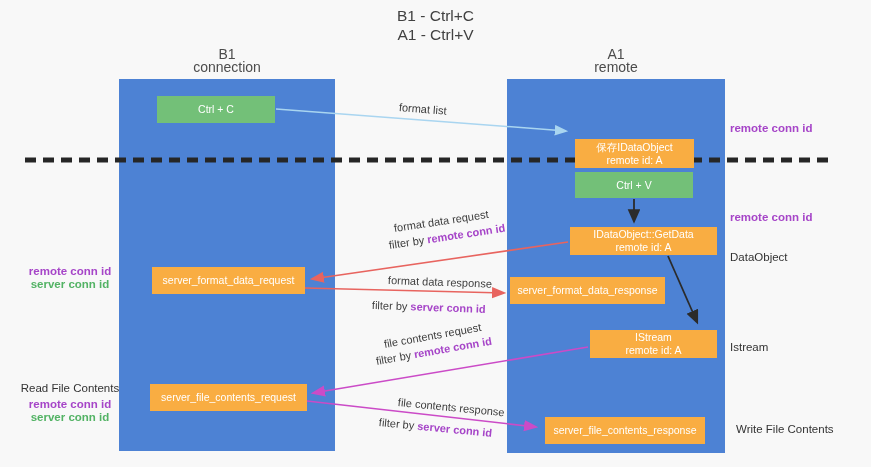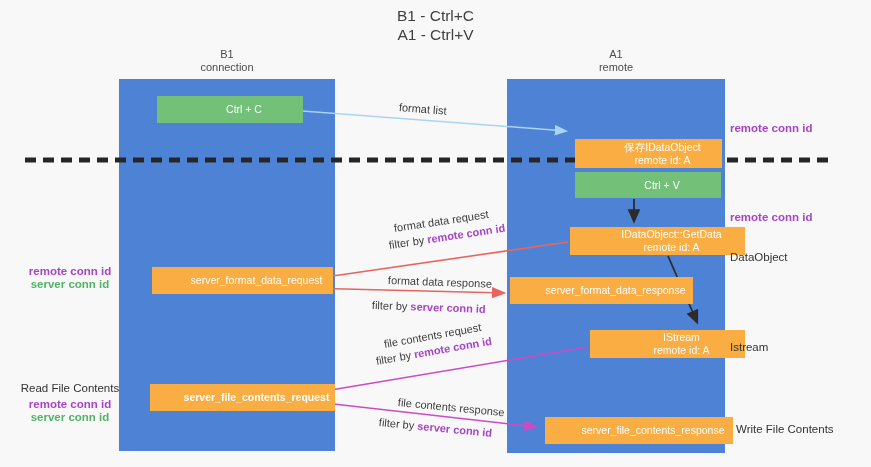--- a/index.html
+++ b/index.html
@@ -1,22 +1,22 @@
 <!DOCTYPE html>
 <html><head>
 <meta charset="utf-8">
 <style>
   html,body{margin:0;padding:0;background:#f8f8f8;font-family:"Liberation Sans",sans-serif;}
   .stage{position:relative;width:871px;height:467px;background:#f8f8f8;overflow:hidden;}
   .abs{position:absolute;}
   .title{left:0;top:6px;width:871px;text-align:center;font-size:15.5px;line-height:19px;color:#414141;}
-  .col-header{text-align:center;font-size:11px;line-height:13px;color:#4c4c4c;}
+  .col-header{text-align:center;font-size:14px;line-height:13px;color:#4c4c4c;}
   .lifeline{background:#4d82d4;}
   .node{display:flex;align-items:center;justify-content:center;text-align:center;
-        color:#ffffff;font-size:10.5px;line-height:13px;background:#f9ad42;padding-left:28px;}
+        color:#ffffff;font-size:10.5px;line-height:13px;background:#f9ad42;}
   .node.green{background:#73c078;}
   .lbl{font-size:11px;color:#3d3d3d;white-space:nowrap;transform-origin:left center;}
   .key-purple{color:#a645c8;font-weight:bold;}
   .annot{font-size:11.5px;white-space:nowrap;color:#333333;}
   .annot.purple{color:#a645c8;font-weight:bold;}
   .annot.green{color:#53b365;font-weight:bold;}
   .left-note{width:104px;text-align:center;font-size:11.5px;line-height:13px;white-space:nowrap;}
   svg.overlay{position:absolute;left:0;top:0;pointer-events:none;}
 </style>
 </head>
@@ -90,21 +90,21 @@
 
   <div class="abs node" style="left:510px;top:277px;width:155px;height:27px;">
     <span>server_format_data_response</span>
   </div>
 
   <div class="abs node" style="left:590px;top:330px;width:127px;height:28px;">
     <span><span>IStream</span><br>
     <span>remote id: A</span></span>
   </div>
 
-  <div class="abs node" style="left:150px;top:384px;width:157px;height:27px;font-weight:bold;">
+  <div class="abs node" style="left:150px;top:384px;width:157px;height:27px;">
     <span>server_file_contents_request</span>
   </div>
 
   <div class="abs node" style="left:545px;top:417px;width:160px;height:27px;">
     <span>server_file_contents_response</span>
   </div>
 
   <div class="abs lbl" style="left:399px;top:101px;transform:rotate(4.5deg);">format list</div>
 
   <div class="abs lbl" style="left:394px;top:222px;transform:rotate(-8.5deg);">format data request</div>

